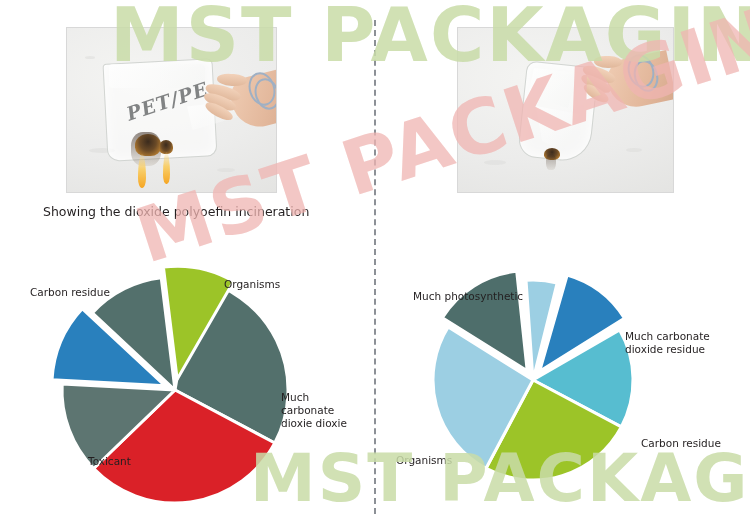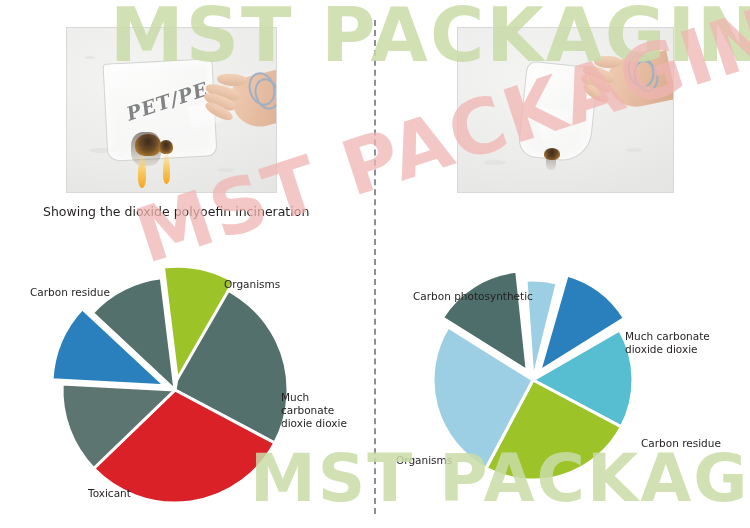--- a/index.html
+++ b/index.html
@@ -160,21 +160,21 @@
     font-size: 10.5px;
     line-height: 13px;
     color: #231f20;
     z-index: 4;
   }
 
   
   #lbl-left-carbon-residue { left: 30px;  top: 286px; }
   #lbl-left-organisms      { left: 224px; top: 278px; }
   #lbl-left-carbonate      { left: 281px; top: 391px; width: 80px; }
-  #lbl-left-toxicant       { left: 88px;  top: 487px; }
+  #lbl-left-toxicant       { left: 88px;  top: 455px; }
 
   
   #lbl-right-green         { left: 413px; top: 290px; }
   #lbl-right-carbonate     { left: 625px; top: 330px; width: 90px; }
   #lbl-right-carbon-res    { left: 641px; top: 437px; }
   #lbl-right-organisms     { left: 396px; top: 454px; }
 </style>
 </head>
 <body>
 
@@ -256,24 +256,24 @@
     <div class="finger" style="left:124px; top:40px; width:34px; height:13px; transform:rotate(20deg);"></div>
     <div class="finger" style="left:122px; top:50px; width:32px; height:12px; transform:rotate(26deg);"></div>
     <div class="finger" style="left:124px; top:60px; width:28px; height:11px; transform:rotate(32deg);"></div>
     <div class="finger" style="left:136px; top:28px; width:28px; height:12px; transform:rotate(2deg);"></div>
     <div class="bracelet" style="left:170px; top:26px; width:22px; height:30px; transform:rotate(-16deg);"></div>
     <div class="bracelet" style="left:176px; top:32px; width:20px; height:28px; transform:rotate(-16deg);"></div>
   </div>
 
 </div>
 
-<div class="pie-label" id="lbl-right-green">Carbon photosynthetic</div>
+<div class="pie-label" id="lbl-right-green">Much photosynthetic</div>
 <div class="pie-label" id="lbl-right-carbonate">
   <span>Much carbonate</span><br>
-  <span>dioxide dioxie</span>
+  <span>dioxide residue</span>
 </div>
 <div class="pie-label" id="lbl-right-carbon-res">Carbon residue</div>
 <div class="pie-label" id="lbl-right-organisms">Organisms</div>
 
 <div class="pie-area" id="pie-right-area">
   <svg class="pie-svg" id="svg-pie-right" width="360" height="250" viewBox="0 0 360 250">
       <path d="M 142.17088809343474 108.67147094227931 L 57.36607847779213 55.679544518958835 A 100 100 0 0 1 131.71804176666942 9.21928140545198 Z" fill="#4e6e6b" stroke="#ffffff" stroke-width="3" stroke-linejoin="round"></path>
       <path d="M 148 118 L 141.02435262558745 18.243594974017583 A 100 100 0 0 1 172.19218955996675 20.970427372400337 Z" fill="#9ccfe3" stroke="#ffffff" stroke-width="3" stroke-linejoin="round"></path>
       <path d="M 154.61996525467254 109.21500938947977 L 182.18370083637248 13.0888397956479 A 100 100 0 0 1 239.42477487031508 56.2230829661592 Z" fill="#2980bd" stroke="#ffffff" stroke-width="3" stroke-linejoin="round"></path>
       <path d="M 148 118 L 234.60254037844385 67.99999999999996 A 100 100 0 0 1 236.29475928589272 164.94715627858903 Z" fill="#57bdd0" stroke="#ffffff" stroke-width="3" stroke-linejoin="round"></path>

